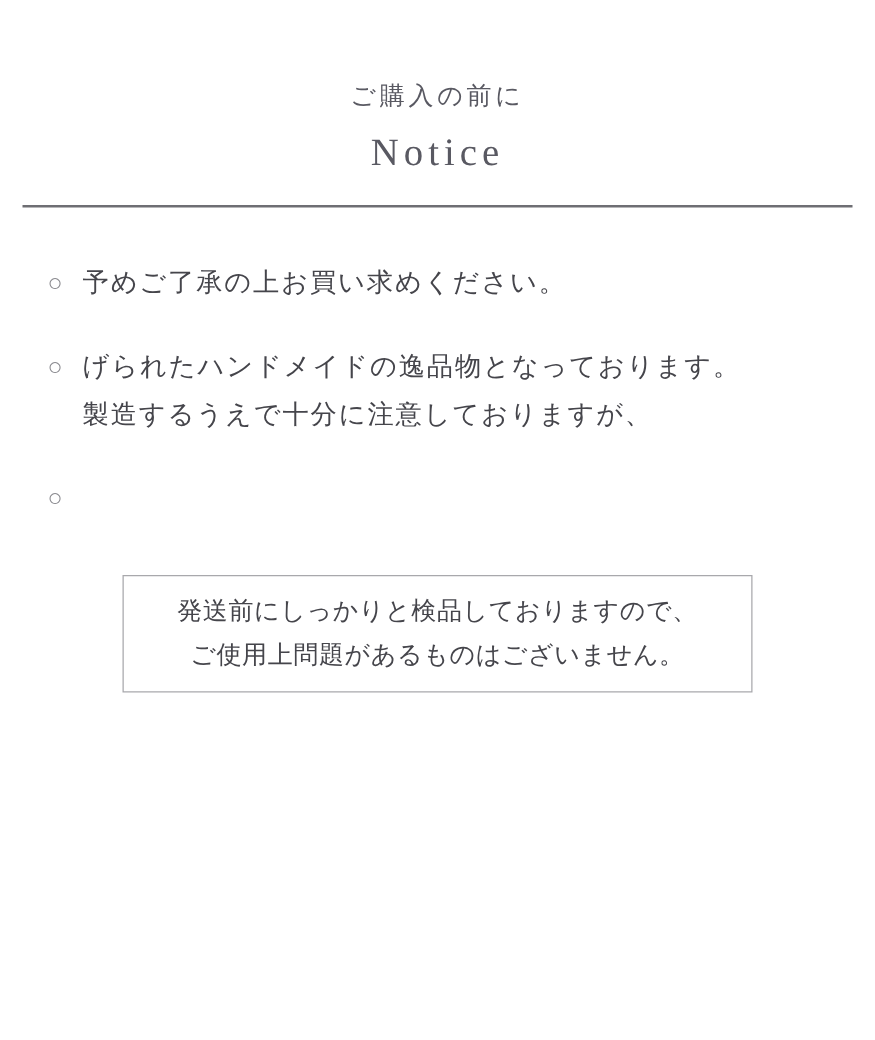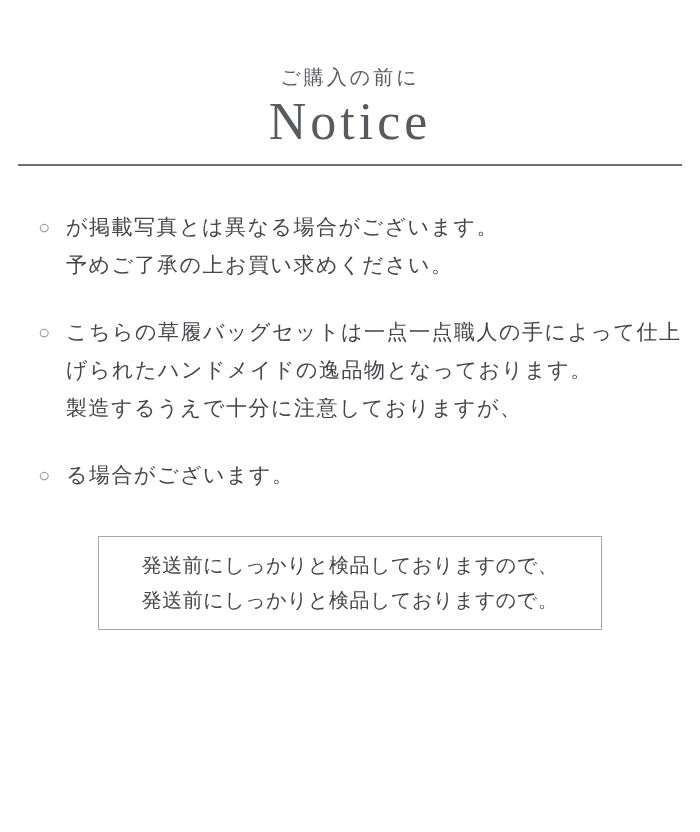--- a/index.html
+++ b/index.html
@@ -21,21 +21,21 @@
   .page-header { text-align: center; }
   .subtitle {
     font-family: "Liberation Serif", "DejaVu Serif", serif;
     font-size: 20px;
     letter-spacing: 3px;
     color: #595962;
     line-height: 30px;
   }
   .title {
     font-family: "Liberation Serif", "DejaVu Serif", serif;
-    font-size: 52px;
+    font-size: 31px;
     letter-spacing: 4px;
     color: #595962;
     line-height: 52px;
     margin-top: 4px;
   }
   .divider {
     border: none;
     border-top: 2px solid #6e6e73;
     margin: 16px 18px 0 18px;
   }
@@ -81,41 +81,38 @@
     <div class="title">Notice</div>
   </header>
 
   <hr class="divider">
 
   <section class="notices">
 
     <div class="notice">
       <span class="bullet">○</span>
       <div class="notice-lines">
-        <div>が掲載写真とは異なる場合がございます。</div>
         <div>予めご了承の上お買い求めください。</div>
       </div>
     </div>
 
     <div class="notice">
       <span class="bullet">○</span>
       <div class="notice-lines">
-        <div>こちらの草履バッグセットは一点一点職人の手によって仕上</div>
         <div>げられたハンドメイドの逸品物となっております。</div>
         <div>製造するうえで十分に注意しておりますが、</div>
       </div>
     </div>
 
     <div class="notice">
       <span class="bullet">○</span>
       <div class="notice-lines">
-        <div>る場合がございます。</div>
       </div>
     </div>
 
   </section>
 
   <div class="footer-box">
     <div>発送前にしっかりと検品しておりますので、</div>
-    <div>発送前にしっかりと検品しておりますので。</div>
+    <div>ご使用上問題があるものはございません。</div>
   </div>
 
 </div>
 
 </body></html>

